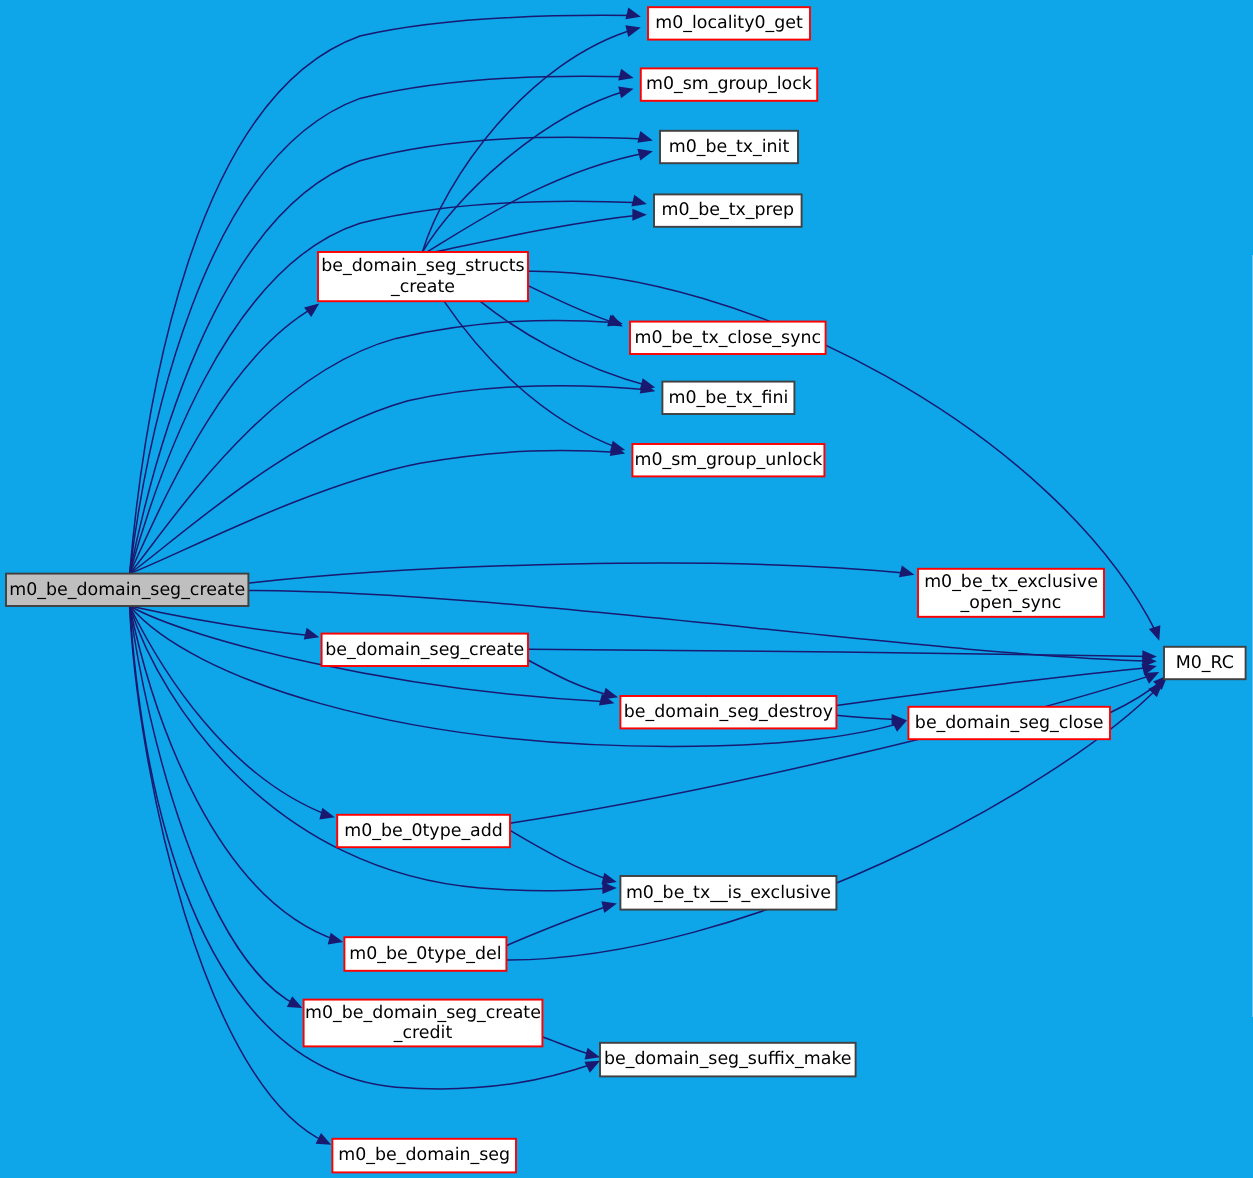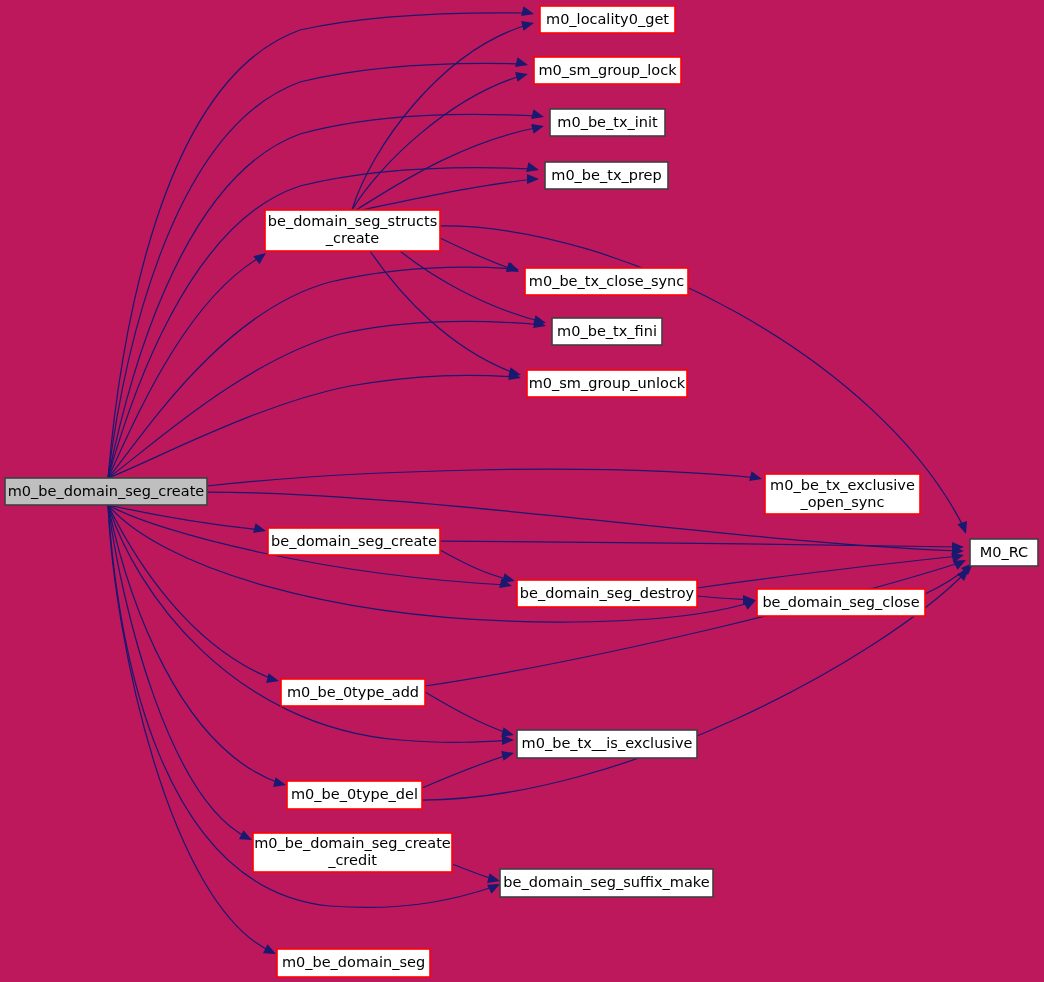--- a/index.html
+++ b/index.html
@@ -4,21 +4,21 @@
 <style>
   html, body {
     margin: 0;
     padding: 0;
     background: #ffffff;
   }
   #canvas {
     position: relative;
     width: 1044px;
     height: 982px;
-    background: #be185d;
+    background: #0ea5e9;
     font-family: "DejaVu Sans", sans-serif;
   }
   svg#graph {
     position: absolute;
     left: 0;
     top: 0;
     width: 1044px;
     height: 982px;
     display: block;
   }

